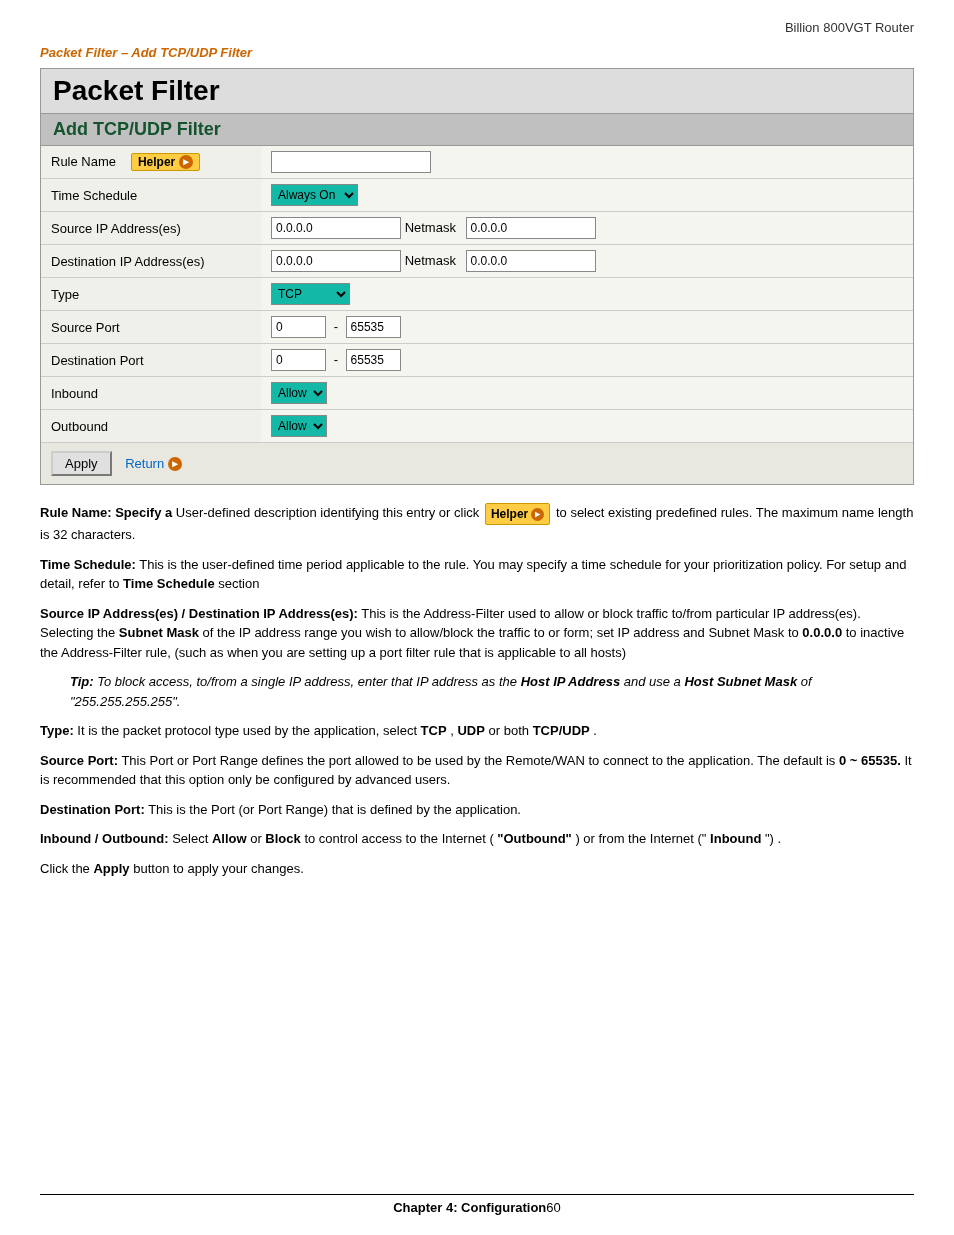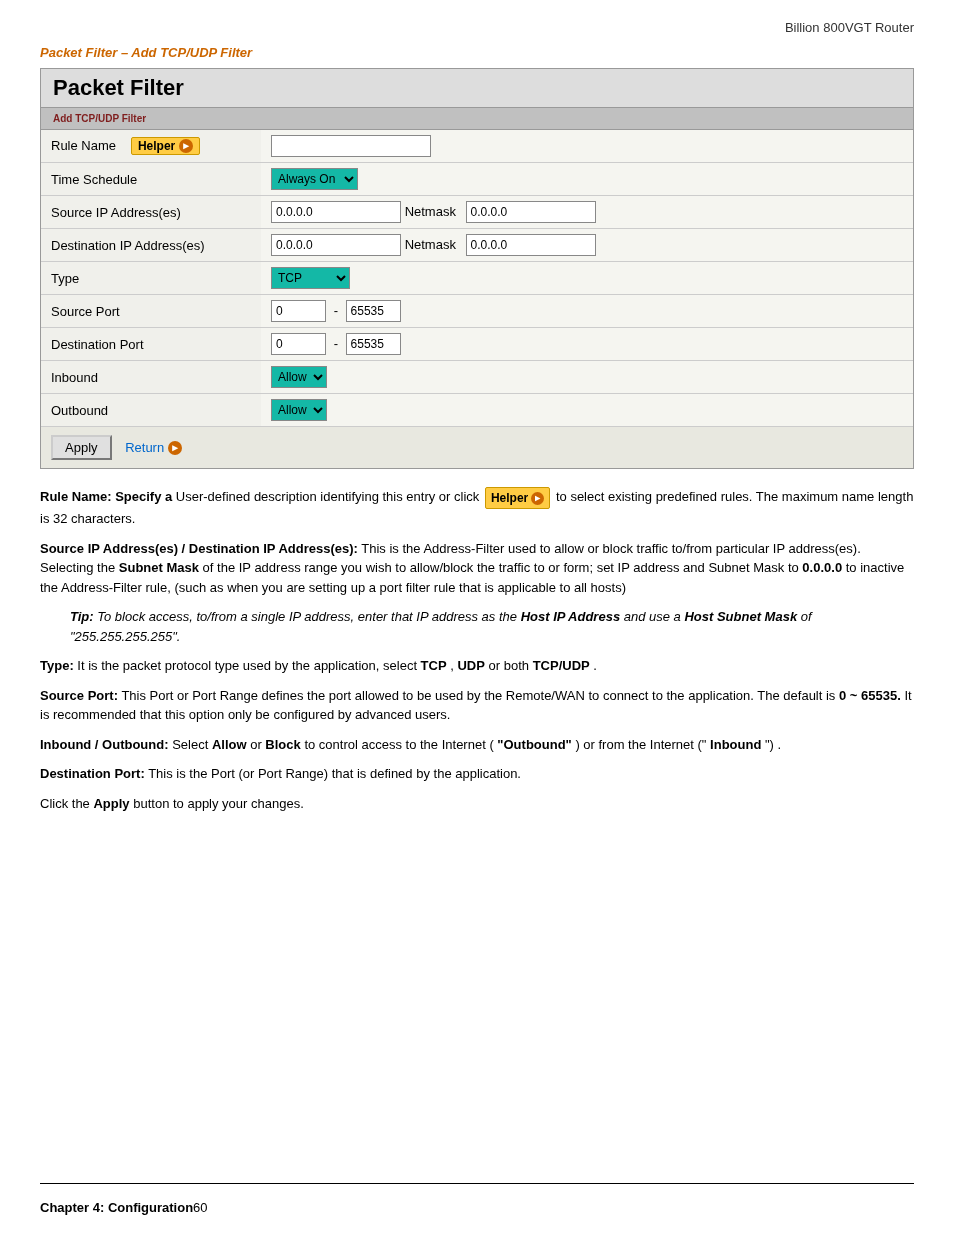--- a/index.html
+++ b/index.html
@@ -32,31 +32,31 @@
       margin-bottom: 8px;
     }
     .packet-filter-box {
       border: 1px solid #999;
       background: #fff;
       margin-bottom: 18px;
     }
     .packet-filter-header {
       background: #ddd;
       padding: 6px 12px;
-      font-size: 22px;
+      font-size: 28px;
       font-weight: bold;
       color: #000;
       border-bottom: 1px solid #999;
     }
     .add-filter-subheader {
       background: #c0c0c0;
       padding: 5px 12px;
-      font-size: 10px;
-      font-weight: bold;
-      color: #7f1d1d;
+      font-size: 18px;
+      font-weight: bold;
+      color: #14532d;
       border-bottom: 1px solid #999;
     }
     .filter-table {
       width: 100%;
       border-collapse: collapse;
     }
     .filter-table tr {
       border-bottom: 1px solid #ccc;
     }
     .filter-table tr:last-child {
@@ -178,23 +178,23 @@
     .page-footer {
       position: absolute;
       bottom: 20px;
       left: 0;
       right: 0;
       padding: 0 40px;
     }
     .footer-line {
       border-top: 1px solid #000;
       display: flex;
-      justify-content: flex-start;
+      justify-content: center;
       align-items: center;
-      padding-top: 16px;
+      padding-top: 5px;
     }
     .footer-chapter {
       font-weight: bold;
       font-size: 13px;
     }
     .footer-page {
       font-size: 13px;
     }
     .helper-inline {
       display: inline-flex;
@@ -353,20 +353,26 @@
     <p>
       <span class="desc-label">Rule Name: Specify a</span>
       <span> User-defined description identifying this entry or click </span>
       <span class="helper-inline">
         Helper
         <span class="arrow-icon">►</span>
       </span>
       <span> to select existing predefined rules. The maximum name length is 32 characters.</span>
     </p>
 
+    <p>
+      <span class="desc-label">Time Schedule:</span>
+      <span> This is the user-defined time period applicable to the rule. You may specify a time schedule for your prioritization policy. For setup and detail, refer to </span>
+      <strong>Time Schedule</strong>
+      <span> section</span>
+    </p>
 
     <p>
       <span class="desc-label">Source IP Address(es) / Destination IP Address(es):</span>
       <span>   This is the Address-Filter used to allow or block traffic to/from particular IP address(es).   Selecting the </span>
       <strong>Subnet Mask</strong>
       <span> of the IP address range you wish to allow/block the traffic to or form; set IP address and Subnet Mask to </span>
       <strong>0.0.0.0</strong>
       <span> to inactive the Address-Filter rule, (such as when you are setting up a port filter rule that is applicable to all hosts)</span>
     </p>
 
@@ -383,42 +389,42 @@
       <span> or both </span>
       <strong>TCP/UDP</strong>
       <span>.</span>
     </p>
 
     <p>
       <span class="desc-label">Source Port:</span>
       <span>  This Port or Port Range defines the port allowed to be used by the Remote/WAN to connect to the application. The default is </span>
       <strong>0 ~ 65535.</strong>
       <span> It is recommended that this option only be configured by advanced users.</span>
+    </p>
+
+    <p>
+      <span class="desc-label">Destination Port:</span>
+      <span>   This is the Port (or Port Range) that is defined by the application.</span>
     </p>
 
     <p>
       <span class="desc-label">Inbound / Outbound:</span>
       <span>   Select </span>
       <strong>Allow</strong>
       <span> or </span>
       <strong>Block</strong>
       <span> to control access to the Internet (</span>
       <strong>"Outbound"</strong>
       <span>) or from the Internet ("</span>
       <strong>Inbound</strong>
       <span>")</span>
       <span>.</span>
     </p>
 
     <p>
-      <span class="desc-label">Destination Port:</span>
-      <span>   This is the Port (or Port Range) that is defined by the application.</span>
-    </p>
-
-    <p>
       <span>Click the </span>
       <strong>Apply</strong>
       <span> button to apply your changes.</span>
     </p>
 
   </div>
 
   <div class="page-footer">
     <div class="footer-line">
       <span class="footer-chapter">Chapter 4: Configuration</span>

